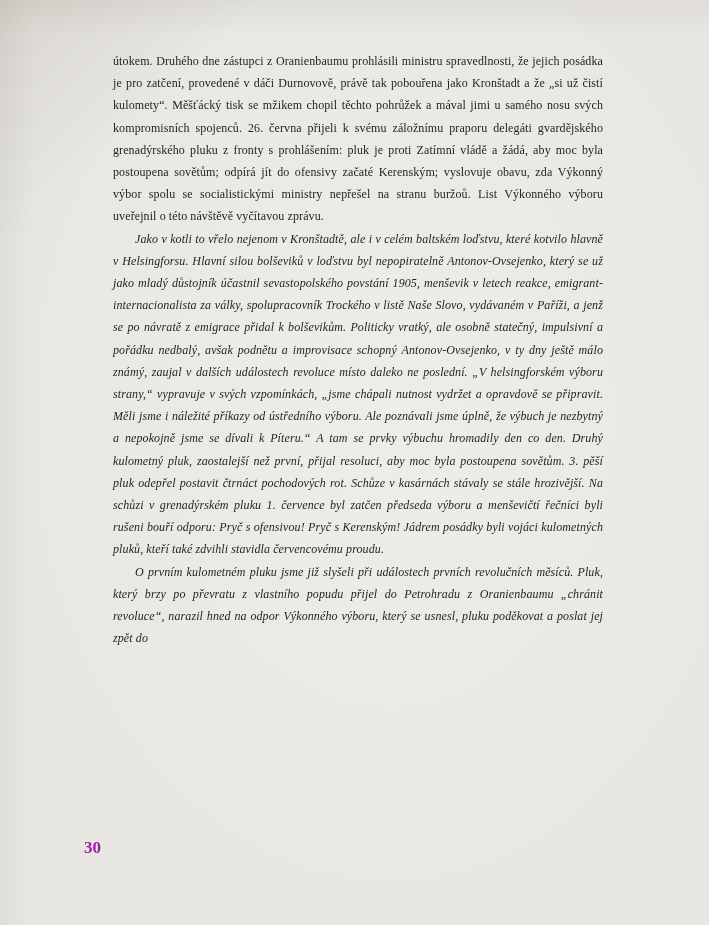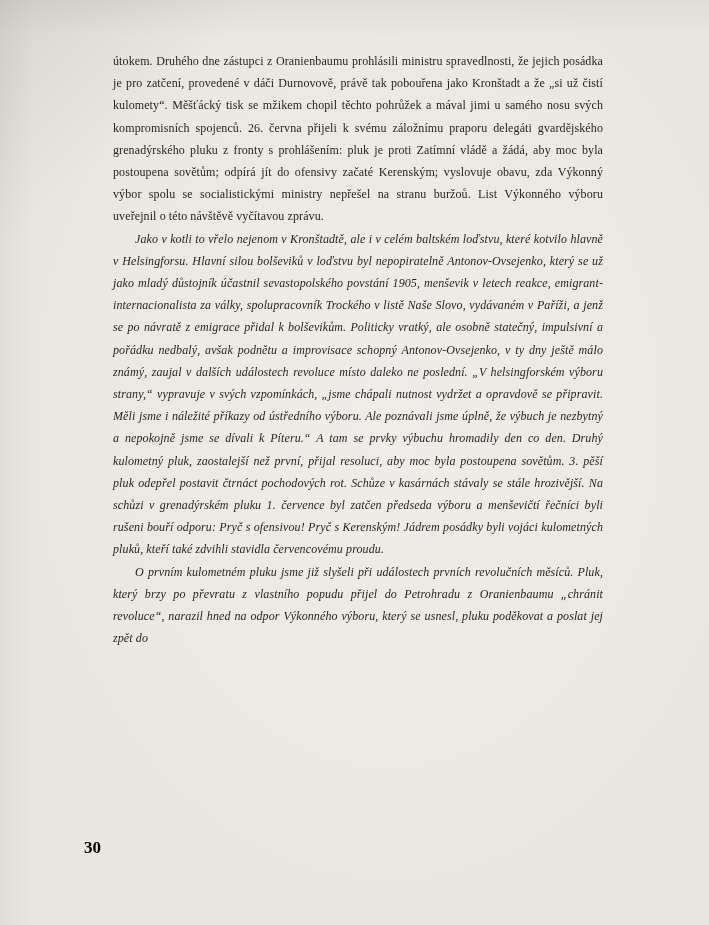--- a/index.html
+++ b/index.html
@@ -49,21 +49,21 @@
   .para.indent {
     text-indent: 22px;
     font-style: italic;
   }
   .page-number {
     position: absolute;
     left: 84px;
     top: 838px;
     font-size: 17px;
     font-weight: 700;
-    color: #000000;
+    color: #a21caf;
   }
 </style>
 </head>
 <body>
 
 <div class="book-page">
   <div class="text-block">
     <p class="para no-indent">útokem. Druhého dne zástupci z Oranienbaumu prohlásili ministru spravedlnosti, že jejich posádka je pro zatčení, provedené v dáči Durnovově, právě tak pobouřena jako Kronštadt a že „si už čistí kulomety“. Měšťácký tisk se mžikem chopil těchto pohrůžek a mával jimi u samého nosu svých kompromisních spojenců. 26. června přijeli k svému záložnímu praporu delegáti gvardějského grenadýrského pluku z fronty s prohlášením: pluk je proti Zatímní vládě a žádá, aby moc byla postoupena sovětům; odpírá jít do ofensivy začaté Kerenským; vyslovuje obavu, zda Výkonný výbor spolu se socialistickými ministry nepřešel na stranu buržoů. List Výkonného výboru uveřejnil o této návštěvě vyčítavou zprávu.</p>
     <p class="para indent">Jako v kotli to vřelo nejenom v Kronštadtě, ale i v celém baltském loďstvu, které kotvilo hlavně v Helsingforsu. Hlavní silou bolševiků v loďstvu byl nepopiratelně Antonov-Ovsejenko, který se už jako mladý důstojník účastnil sevastopolského povstání 1905, menševik v letech reakce, emigrant-internacionalista za války, spolupracovník Trockého v listě Naše Slovo, vydávaném v Paříži, a jenž se po návratě z emigrace přidal k bolševikům. Politicky vratký, ale osobně statečný, impulsivní a pořádku nedbalý, avšak podnětu a improvisace schopný Antonov-Ovsejenko, v ty dny ještě málo známý, zaujal v dalších událostech revoluce místo daleko ne poslední. „V helsingforském výboru strany,“ vypravuje v svých vzpomínkách, „jsme chápali nutnost vydržet a opravdově se připravit. Měli jsme i náležité příkazy od ústředního výboru. Ale poznávali jsme úplně, že výbuch je nezbytný a nepokojně jsme se dívali k Píteru.“ A tam se prvky výbuchu hromadily den co den. Druhý kulometný pluk, zaostalejší než první, přijal resoluci, aby moc byla postoupena sovětům. 3. pěší pluk odepřel postavit čtrnáct pochodových rot. Schůze v kasárnách stávaly se stále hrozivější. Na schůzi v grenadýrském pluku 1. července byl zatčen předseda výboru a menševičtí řečníci byli rušeni bouří odporu: Pryč s ofensivou! Pryč s Kerenským! Jádrem posádky byli vojáci kulometných pluků, kteří také zdvihli stavidla červencovému proudu.</p>
     <p class="para indent">O prvním kulometném pluku jsme již slyšeli při událostech prvních revolučních měsíců. Pluk, který brzy po převratu z vlastního popudu přijel do Petrohradu z Oranienbaumu „chránit revoluce“, narazil hned na odpor Výkonného výboru, který se usnesl, pluku poděkovat a poslat jej zpět do</p>

